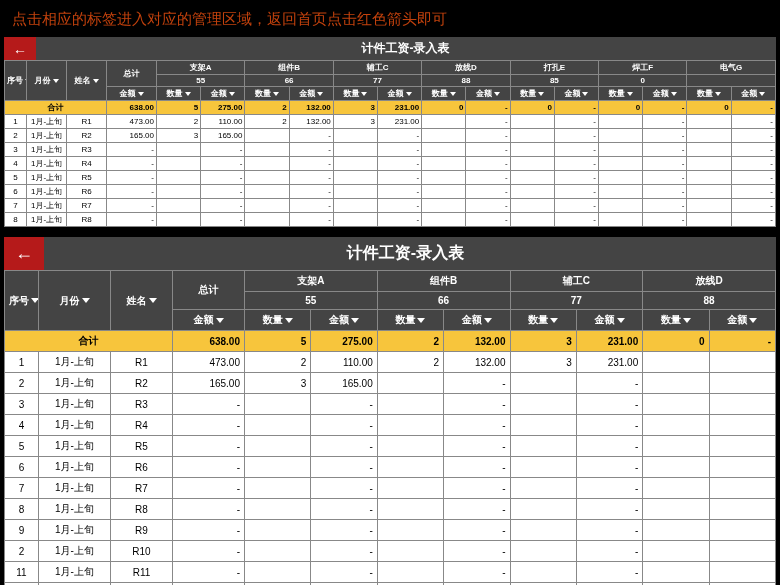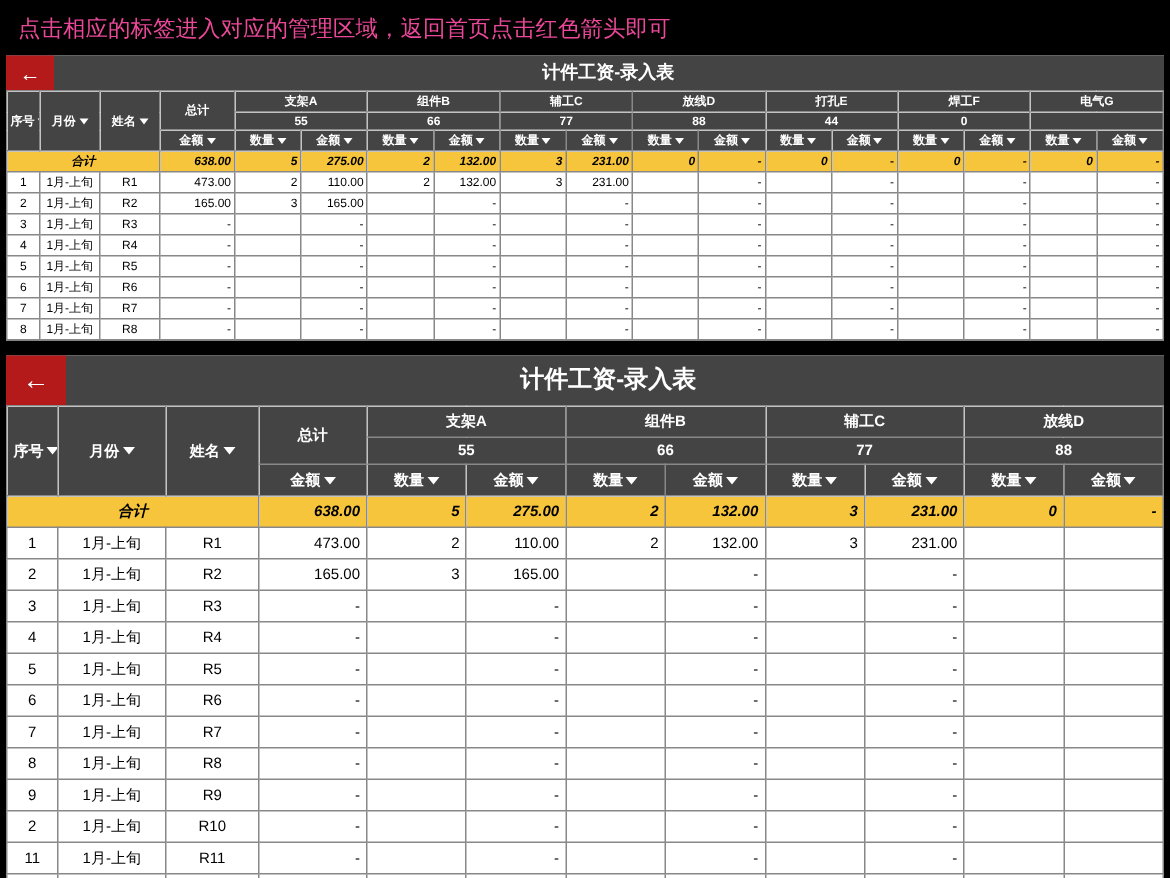--- a/index.html
+++ b/index.html
@@ -1,31 +1,31 @@
 <!DOCTYPE html>
 <html><head>
 <meta charset="utf-8">
 <style>
   * { margin: 0; padding: 0; box-sizing: border-box; }
   body { background: #000; font-family: "Microsoft YaHei", Arial, sans-serif; color: #fff; font-size: 11px; width: 780px; }
-  .instruction { padding: 10px 12px 8px; font-size: 15px; color: #ec4899; background: #000; }
+  .instruction { padding: 10px 12px 8px; font-size: 15px; color: #c2410c; background: #000; }
   .panel { margin: 0 4px 10px; background: #fff; }
   .title-bar { background: #444; position: relative; }
   .back-btn { position: absolute; left: 0; top: 0; width: 32px; height: 100%; background: #b51a1a; color: #fff; display: flex; align-items: center; justify-content: center; font-size: 14px; cursor: pointer; }
   .title-text { text-align: center; padding: 3px 0; font-weight: bold; color: #fff; margin-left: 31px; }
   .small .title-text { font-size: 12px; }
   .big .title-text { font-size: 16px; padding: 6px 0; }
   table { border-collapse: collapse; width: 100%; table-layout: fixed; }
   th, td { border: 1px solid #888; text-align: center; overflow: hidden; white-space: nowrap; }
   .hdr { background: #444; color: #fff; }
   .small th, .small td { font-size: 8px; padding: 1px 2px; }
   .big th, .big td { font-size: 10px; padding: 3px 4px; }
   .drop { display: inline-block; width: 0; height: 0; border-left: 3px solid transparent; border-right: 3px solid transparent; border-top: 4px solid #fff; margin-left: 2px; vertical-align: middle; cursor: pointer; }
   .big .drop { border-left-width: 4px; border-right-width: 4px; border-top-width: 5px; }
-  .sum-row td { background: #f7c53c; color: #000; font-weight: bold; font-style: italic; }
+  .sum-row td { background: #f7c53c; color: #000; font-weight: bold; }
   .data-row td { background: #fff; color: #000; }
   .amt { color: #8a5a1b; text-align: right; padding-right: 6px; }
   .qty { text-align: right; padding-right: 6px; }
   .name { color: #b51a1a; margin-left: 28px; }
   .dash { color: #666; }
   .seq { color: #000; }
   .big .back-btn { width: 40px; font-size: 18px; }
 </style>
 </head>
 <body>
@@ -72,21 +72,21 @@
           <th colspan="2">放线D</th>
           <th colspan="2">打孔E</th>
           <th colspan="2">焊工F</th>
           <th colspan="2">电气G</th>
         </tr>
         <tr>
           <th colspan="2">55</th>
           <th colspan="2">66</th>
           <th colspan="2">77</th>
           <th colspan="2">88</th>
-          <th colspan="2">44</th>
+          <th colspan="2">85</th>
           <th colspan="2">0</th>
           <th colspan="2"></th>
         </tr>
         <tr>
           <th>金额<span class="drop"></span></th>
           <th>数量<span class="drop"></span></th>
           <th>金额<span class="drop"></span></th>
           <th>数量<span class="drop"></span></th>
           <th>金额<span class="drop"></span></th>
           <th>数量<span class="drop"></span></th>

